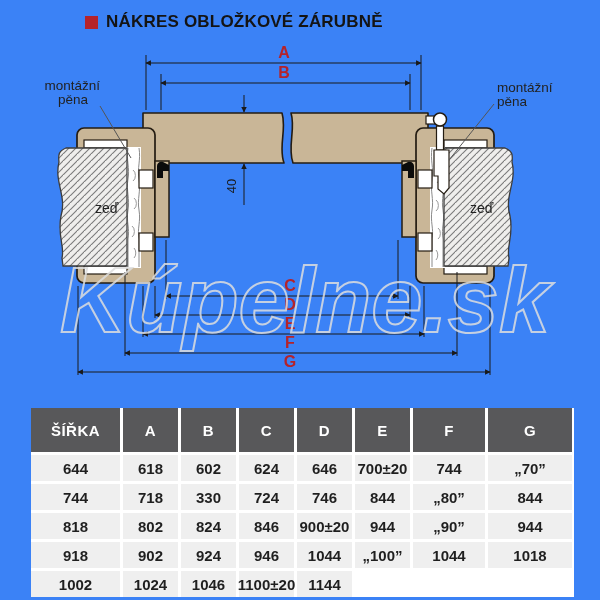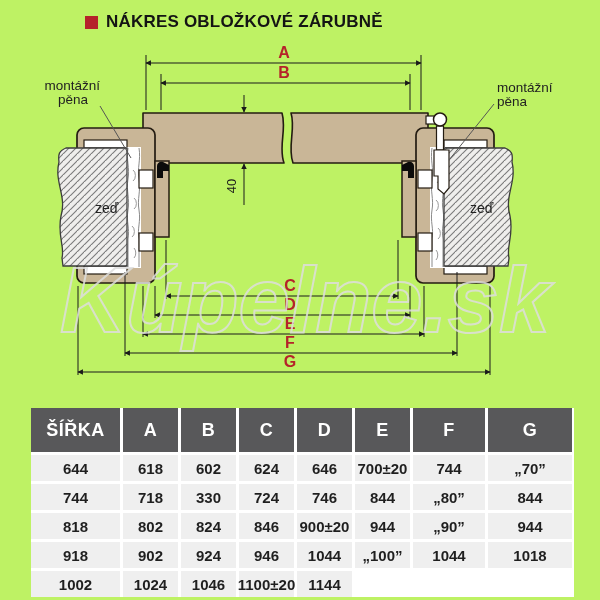--- a/index.html
+++ b/index.html
@@ -1,40 +1,40 @@
 <!DOCTYPE html>
 <html style="--red: #b5232a; --frame: #c9b697; --outline: #241c12; --table-header-bg: #58585a; --table-row-bg: #efefef; --watermark: #dedede; --wall-fill: #efeeec; --hatch-line: #7a7a7a;"><head>
 <meta charset="utf-8">
 <style>
   html,body{margin:0;padding:0;}
   body{
     width:600px;height:600px;background:#ffffff;overflow:hidden;
     font-family:"Liberation Sans", sans-serif;position:relative;
   }
-  .page{position:absolute;inset:0;background:#bef264;}
+  .page{position:absolute;inset:0;background:#3b82f6;}
   .title-row{
     position:absolute;top:12px;left:85px;display:flex;align-items:center;
   }
   .title-bullet{
     width:13px;height:13px;background:var(--red);margin-right:8px;flex:0 0 auto;
   }
   .title-text{
     font-size:17px;font-weight:bold;color:#141414;letter-spacing:0.2px;white-space:nowrap;
   }
   svg.diagram{position:absolute;top:0;left:0;}
   
   .dim-table{
     position:absolute;left:31px;top:408px;width:543px;
     display:grid;
     grid-template-columns:89px 55px 55px 55px 55px 55px 72px 84px;
     grid-template-rows:44px repeat(5,26px);
     gap:3px;background:#ffffff;
   }
   .th{
-    background:var(--table-header-bg);color:#ffffff;font-weight:bold;font-size:18px;
+    background:var(--table-header-bg);color:#ffffff;font-weight:bold;font-size:15px;
     display:flex;align-items:center;justify-content:center;letter-spacing:0.5px;
   }
   .td{
     background:var(--table-row-bg);color:#1f1f1f;font-weight:bold;font-size:15px;
     display:flex;align-items:center;justify-content:center;white-space:nowrap;
   }
 </style>
 </head>
 <body>
 

